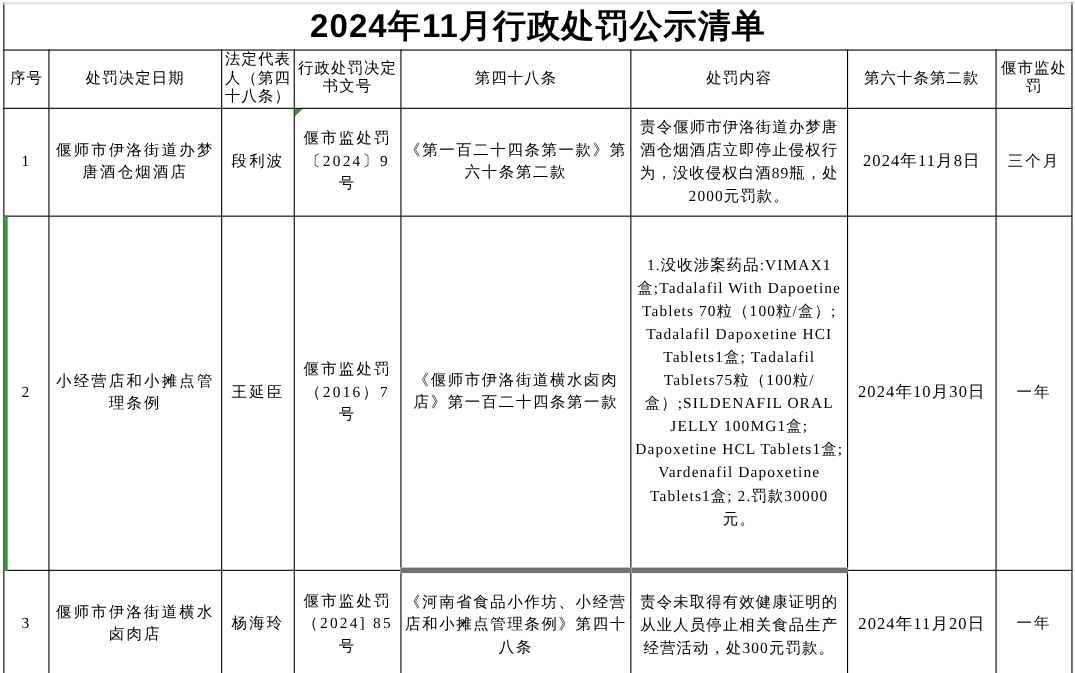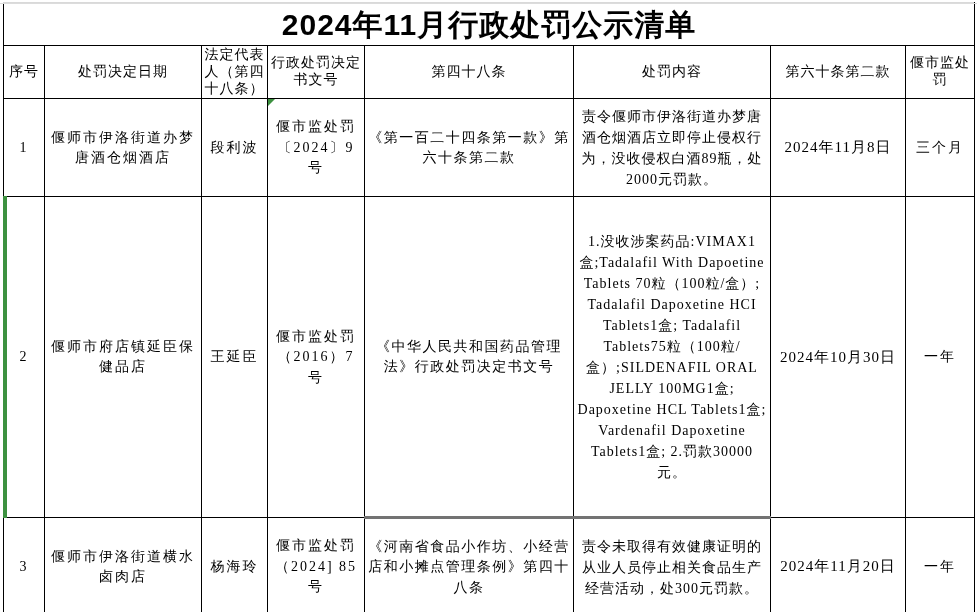--- a/index.html
+++ b/index.html
@@ -45,21 +45,21 @@
     position:absolute; top:0; left:0; width:0; height:0;
     border-top:7px solid #3d9140; border-right:7px solid transparent;
   }
   .green-bar {
     position:absolute; left:-1px; top:-1px; bottom:-1px; width:4px;
     background:#3d9140;
   }
   .content-cell { letter-spacing:1px; line-height:1.5;text-align:center; }
   .basis-cell  { letter-spacing:1.5px; }
   .date-cell   { font-size:15px; letter-spacing:1px; }
-  .thick-bottom { border-bottom:3px solid #737373; }
+  .thick-bottom { border-bottom:5px solid #737373; }
 </style>
 </head>
 <body>
 
 <div class="sheet">
   <div class="top-gridline"></div>
 
   <table class="penalty-table">
     <colgroup>
       <col style="width:41px">
@@ -101,24 +101,24 @@
         <td class="content-cell">责令偃师市伊洛街道办梦唐酒仓烟酒店立即停止侵权行为，没收侵权白酒89瓶，处2000元罚款。</td>
         <td class="date-cell">2024年11月8日</td>
         <td>三个月</td>
       </tr>
 
       <tr class="row-2">
         <td class="seq-cell-2">
           <span class="green-bar"></span>
           <span>2</span>
         </td>
-        <td>偃师市府店镇延臣保健品店</td>
+        <td>小经营店和小摊点管理条例</td>
         <td>王延臣</td>
         <td>偃市监处罚（2016）7号</td>
-        <td class="basis-cell thick-bottom">《中华人民共和国药品管理法》行政处罚决定书文号</td>
+        <td class="basis-cell thick-bottom">《偃师市伊洛街道横水卤肉店》第一百二十四条第一款</td>
         <td class="content-cell thick-bottom">1.没收涉案药品:VIMAX1盒;Tadalafil With Dapoetine Tablets 70粒（100粒/盒）; Tadalafil Dapoxetine HCI Tablets1盒; Tadalafil Tablets75粒（100粒/盒）;SILDENAFIL ORAL JELLY 100MG1盒; Dapoxetine HCL Tablets1盒; Vardenafil Dapoxetine Tablets1盒; 2.罚款30000元。</td>
         <td class="date-cell">2024年10月30日</td>
         <td>一年</td>
       </tr>
 
       <tr class="row-3">
         <td>3</td>
         <td>偃师市伊洛街道横水卤肉店</td>
         <td>杨海玲</td>
         <td>偃市监处罚（2024] 85号</td>

